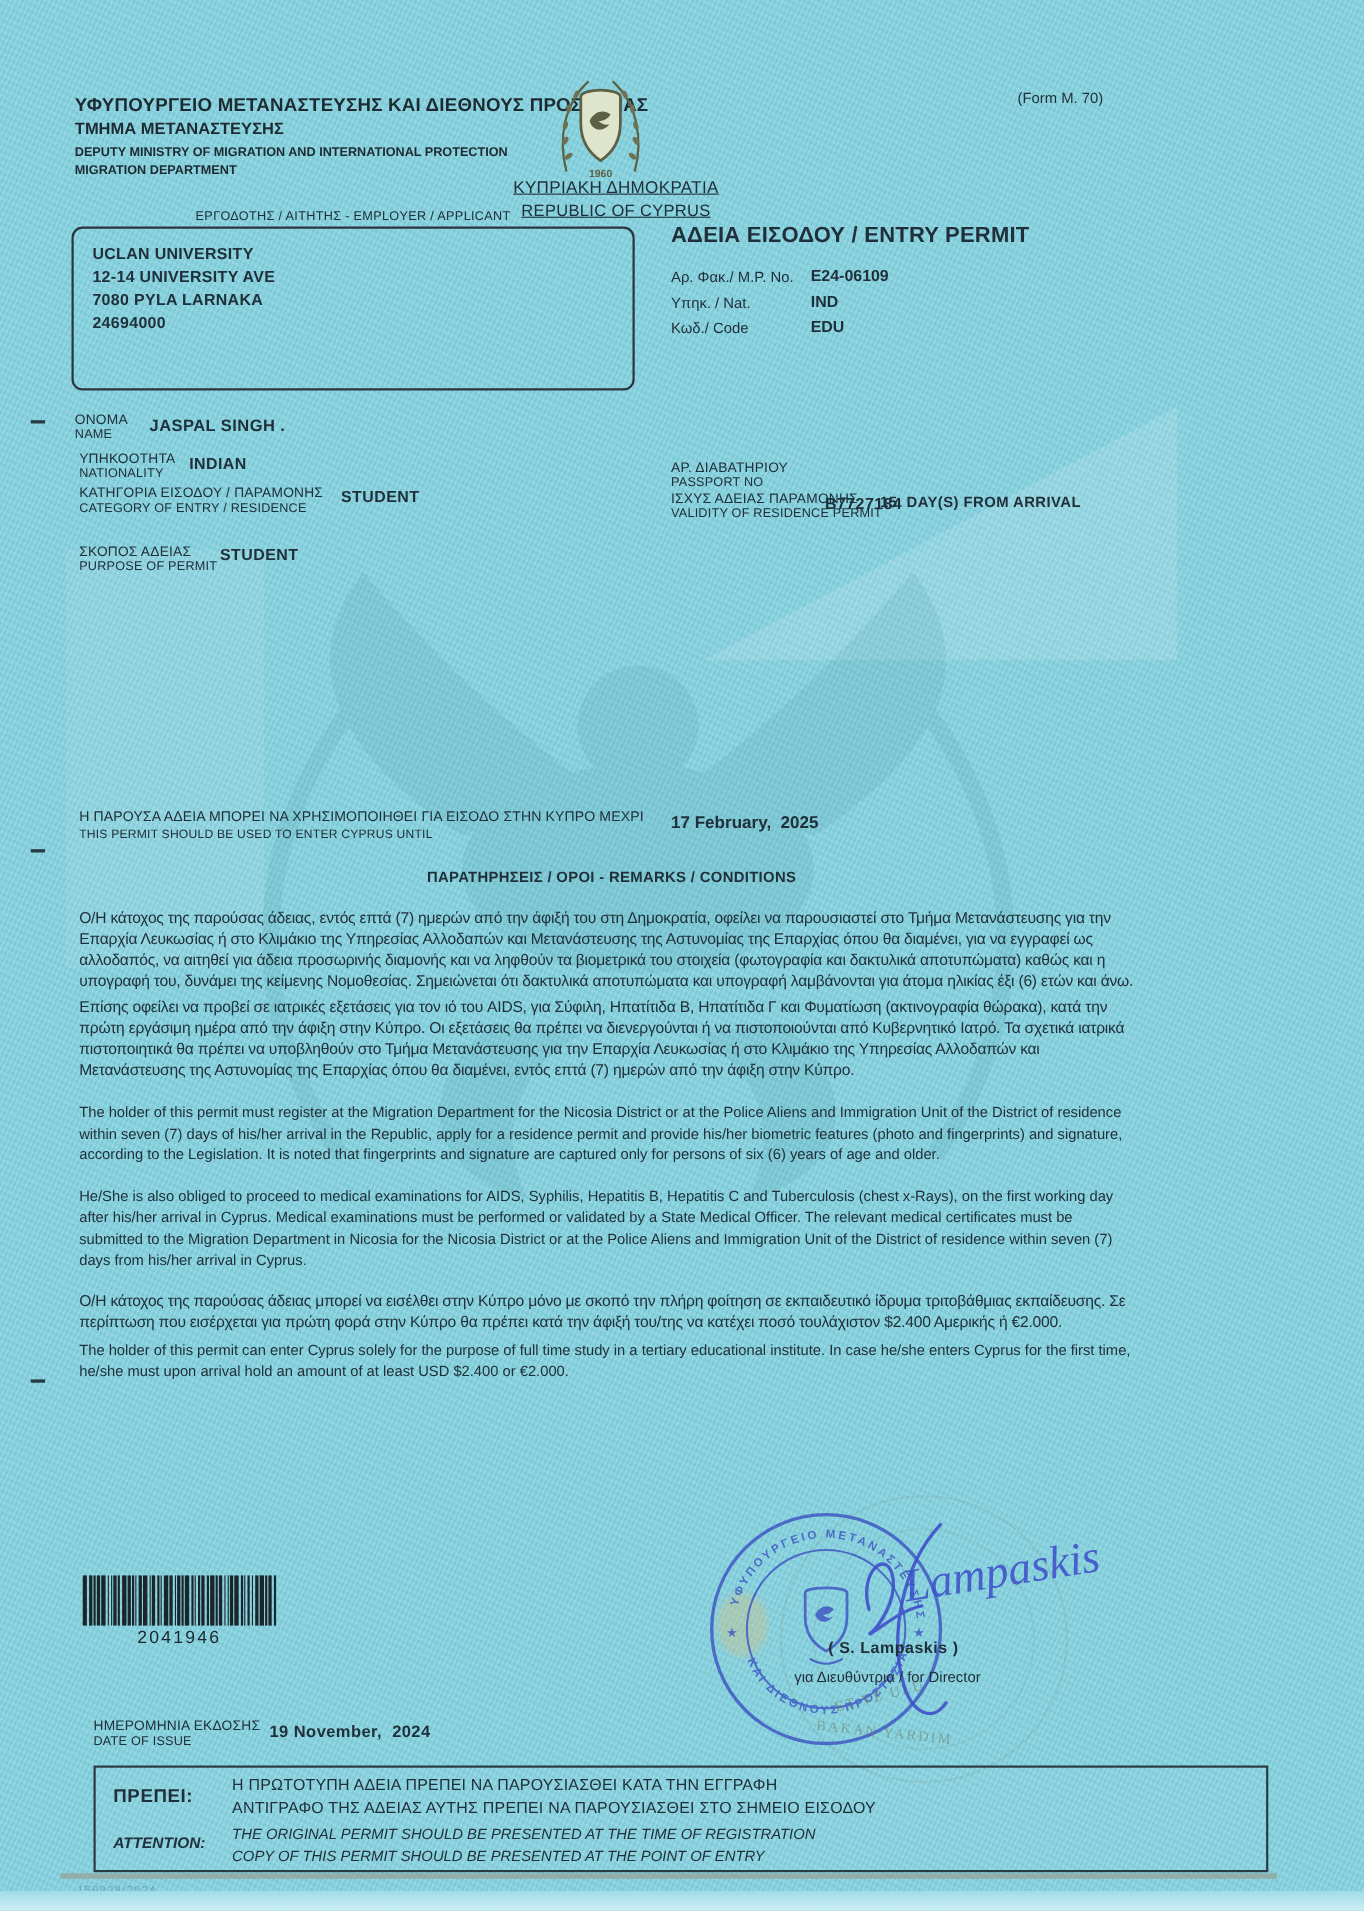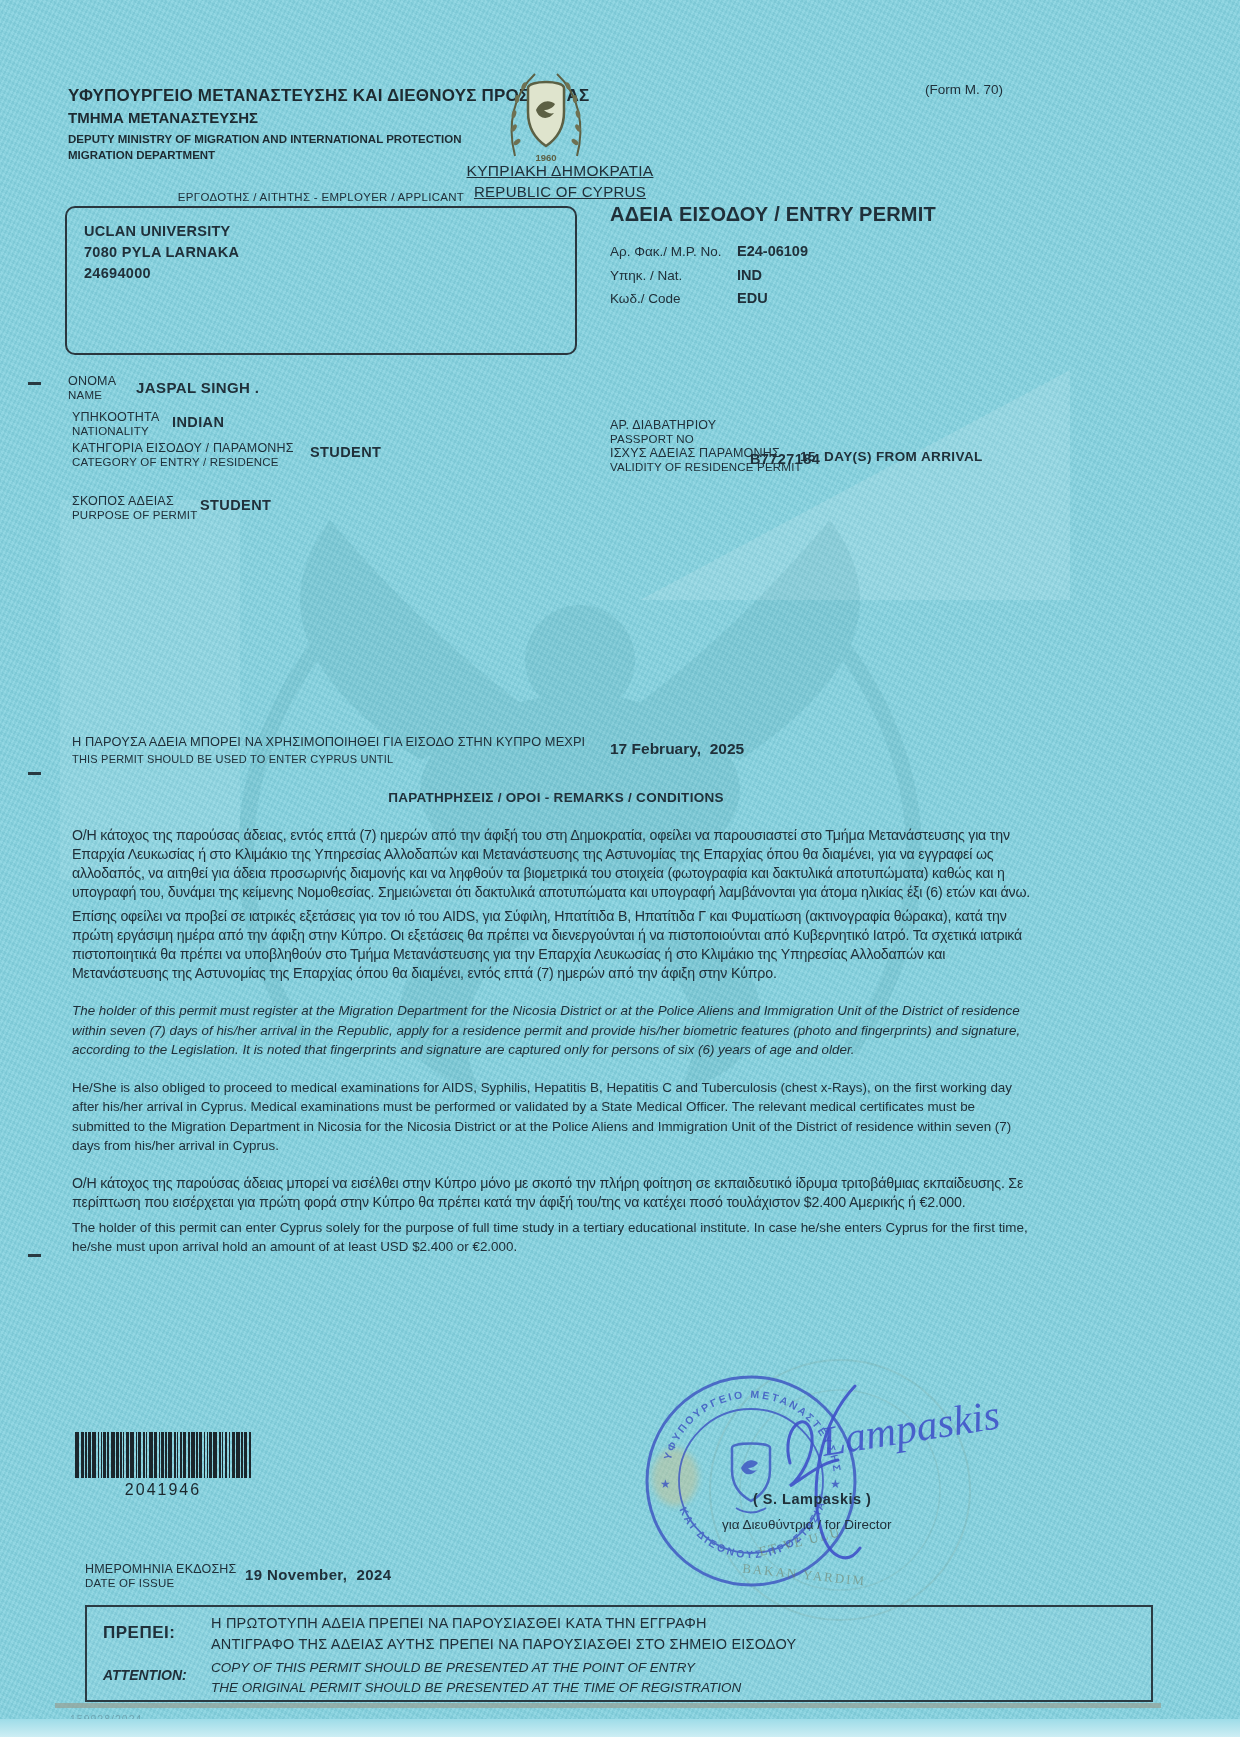--- a/index.html
+++ b/index.html
@@ -80,21 +80,21 @@
   .until-date{ position:absolute; left:610px; top:740px; font-size:15.5px; font-weight:bold; white-space:pre; }
 
   .remarks-head{ position:absolute; left:0; top:790px; width:1112px; text-align:center;
     font-size:13.5px; font-weight:bold; letter-spacing:.3px; }
 
   .paras{ position:absolute; left:72px; top:826px; width:964px; }
   .paras p{ text-align:left; }
   .paras p.gr{ font-size:14.2px; line-height:19px; letter-spacing:-.2px; }
   .paras p.en{ font-size:13.4px; line-height:19.5px; }
   .paras .p2{ margin-top:5px; }
-  .paras .p3{ margin-top:18px;font-style:italic; }
+  .paras .p3{ margin-top:18px; }
   .paras .p4{ margin-top:18px; }
   .paras .p5{ margin-top:18px; }
   .paras .p6{ margin-top:6px; }
 
   
   .barcode{ position:absolute; left:75px; top:1432px; width:176px; height:46px;
     display:flex; align-items:stretch; overflow:hidden; }
   .barcode .bar{ background:#1b262c; flex:0 0 auto; }
   .barcode-num{ position:absolute; left:75px; top:1481px; width:176px; text-align:center;
     font-size:16px; letter-spacing:2px; color:#1b262c; }
@@ -183,20 +183,21 @@
 
   <div class="republic">
     <div class="gr">ΚΥΠΡΙΑΚΗ ΔΗΜΟΚΡΑΤΙΑ</div>
     <div class="en">REPUBLIC OF CYPRUS</div>
   </div>
 
   <div class="emp-label">ΕΡΓΟΔΟΤΗΣ / ΑΙΤΗΤΗΣ - EMPLOYER / APPLICANT</div>
   <div class="emp-box">
     <div class="lines">
       <div>UCLAN UNIVERSITY</div>
+      <div>12-14 UNIVERSITY AVE</div>
       <div>7080 PYLA LARNAKA</div>
       <div>24694000</div>
     </div>
   </div>
 
   <div class="permit-title">ΑΔΕΙΑ ΕΙΣΟΔΟΥ / ENTRY PERMIT</div>
   <div class="prow prow1">
     <span>Αρ. Φακ./ M.P. No.</span>
     <span class="val">E24-06109</span>
   </div>
@@ -365,22 +366,22 @@
   <div class="fval val-issue">19 November,  2024</div>
 
   <div class="att-box">
     <div class="att-gr-label">ΠΡΕΠΕΙ:</div>
     <div class="att-gr">
       <div>Η ΠΡΩΤΟΤΥΠΗ ΑΔΕΙΑ ΠΡΕΠΕΙ ΝΑ ΠΑΡΟΥΣΙΑΣΘΕΙ ΚΑΤΑ ΤΗΝ ΕΓΓΡΑΦΗ</div>
       <div>ΑΝΤΙΓΡΑΦΟ ΤΗΣ ΑΔΕΙΑΣ ΑΥΤΗΣ ΠΡΕΠΕΙ ΝΑ ΠΑΡΟΥΣΙΑΣΘΕΙ ΣΤΟ ΣΗΜΕΙΟ ΕΙΣΟΔΟΥ</div>
     </div>
     <div class="att-en-label">ATTENTION:</div>
     <div class="att-en">
+      <div>THE ORIGINAL PERMIT SHOULD BE PRESENTED AT THE TIME OF REGISTRATION</div>
       <div>COPY OF THIS PERMIT SHOULD BE PRESENTED AT THE POINT OF ENTRY</div>
-      <div>THE ORIGINAL PERMIT SHOULD BE PRESENTED AT THE TIME OF REGISTRATION</div>
     </div>
   </div>
   <div class="att-shadow"></div>
 
   <div class="footer-code">159928/2024</div>
 
   <div class="bottom-strip"></div>
 </div>
 
 </body></html>

